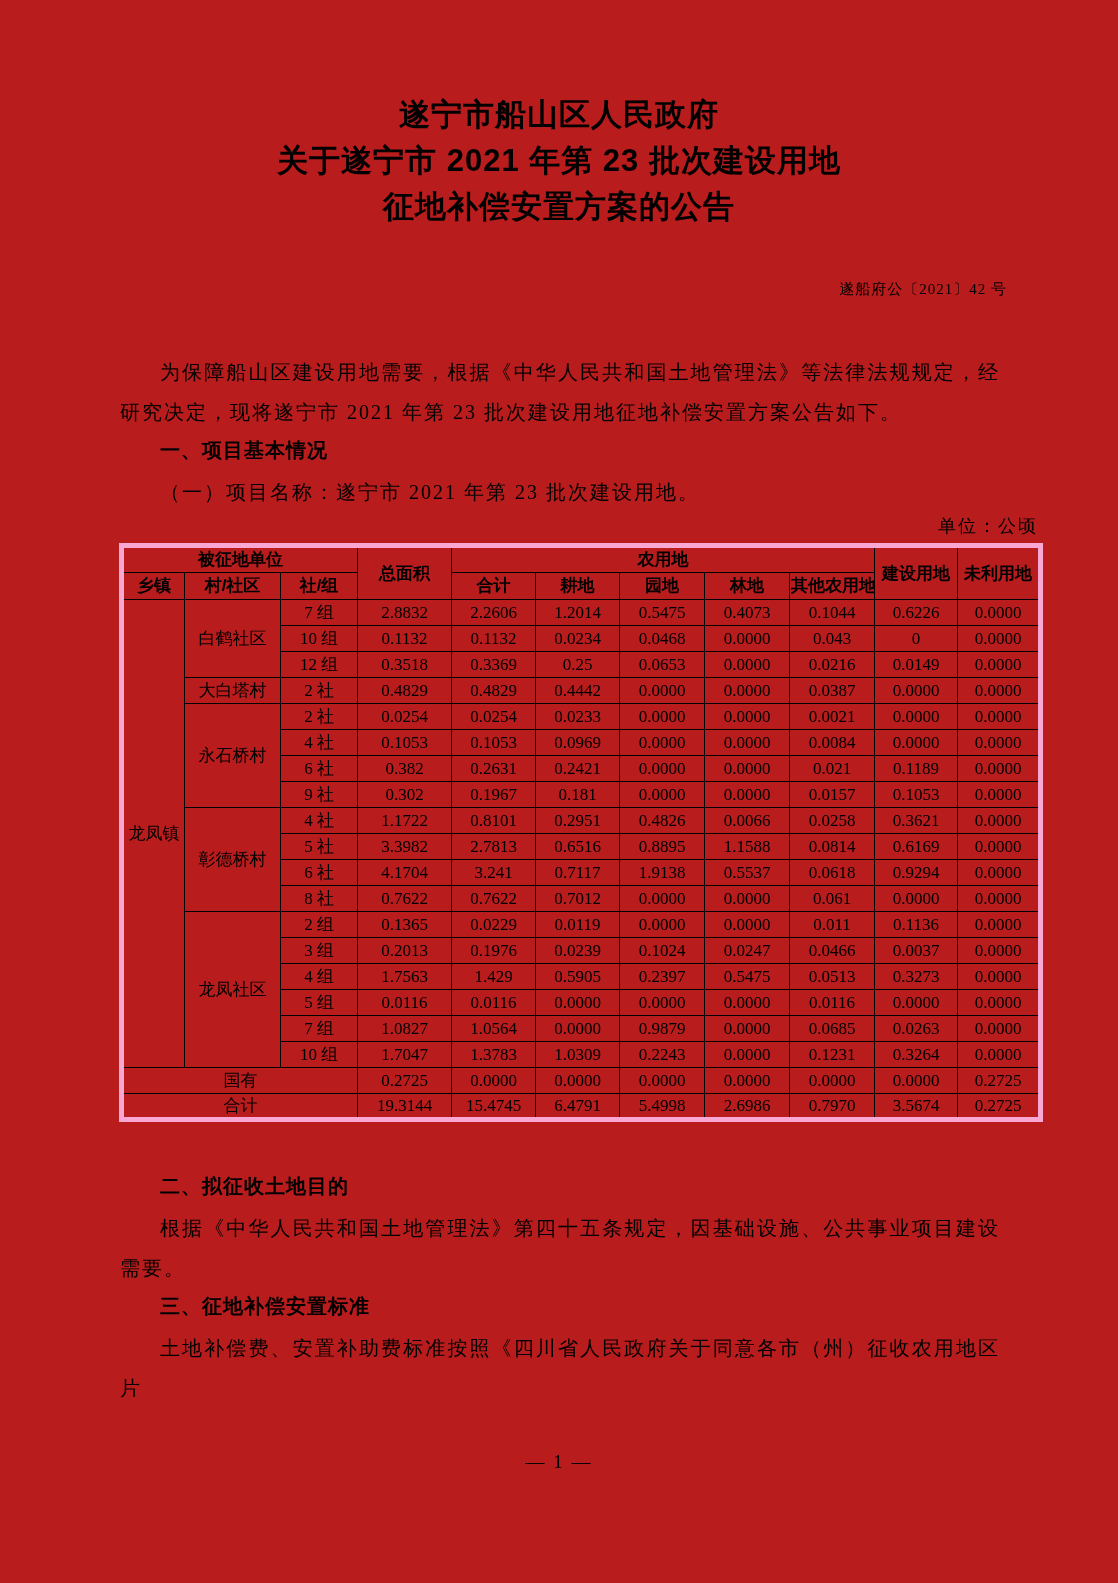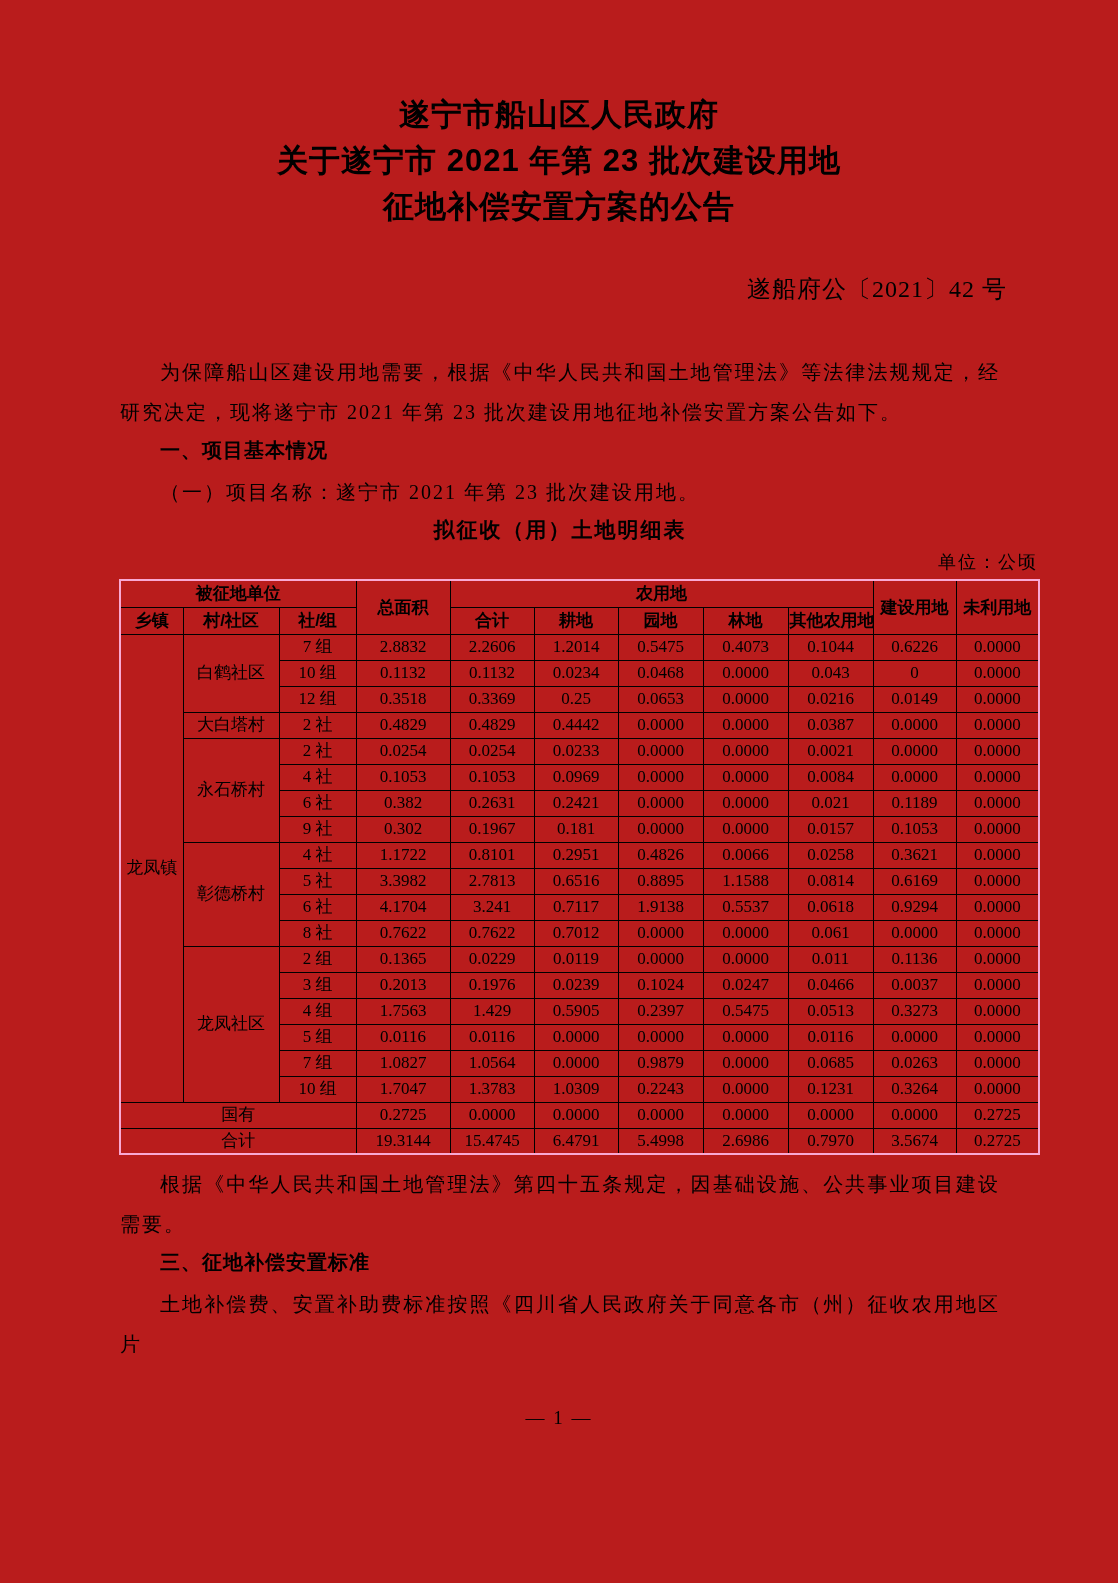--- a/index.html
+++ b/index.html
@@ -19,21 +19,21 @@
     font-family:"Liberation Sans","DejaVu Sans",sans-serif;
     font-weight:bold;
     font-size:31px;
     line-height:46px;
     letter-spacing:1px;
   }
   .doc-number {
     margin-top:44px;
     padding-right:111px;
     text-align:right;
-    font-size:24px;
+    font-size:15px;
     line-height:30px;
     letter-spacing:1px;
   }
   .content {
     margin:48px 118px 0 120px;
     font-size:20px;
     line-height:40px;
     letter-spacing:2px;
   }
   .content p { margin:0; text-indent:2em; text-align:justify; }
@@ -58,22 +58,22 @@
     text-indent:0;
     margin-right:-38px;
     font-size:18px;
     line-height:28px;
     letter-spacing:2px;
   }
   table.land-table {
     border-collapse:collapse;
     table-layout:fixed;
     width:919px;
-    margin:3px 0 9px -1px;
-    border:2px solid #f9a8d4;
+    margin:3px 0 0 -1px;
+    border:5px solid #f9a8d4;
     letter-spacing:0;
   }
   table.land-table th, table.land-table td {
     border:1px solid #000;
     text-align:center;
     vertical-align:middle;
     padding:0 1px;
     font-size:17px;
     line-height:1.25;
     overflow:hidden;
@@ -107,21 +107,20 @@
 
   <div class="doc-number">遂船府公〔2021〕42 号</div>
 
   <div class="content">
 
     <p>为保障船山区建设用地需要，根据《中华人民共和国土地管理法》等法律法规规定，经研究决定，现将遂宁市 2021 年第 23 批次建设用地征地补偿安置方案公告如下。</p>
 
     <p class="heading">一、项目基本情况</p>
     <p>（一）项目名称：遂宁市 2021 年第 23 批次建设用地。</p>
 
-    <div class="table-title">拟征收（用）土地明细表</div>
     <div class="unit-note">单位：公顷</div>
 
     <table class="land-table">
       <colgroup>
         <col style="width:63px">
           <col style="width:96px">
           <col style="width:77px">
         <col style="width:94px">
           <col style="width:84px">
           <col style="width:84px">
@@ -373,20 +372,21 @@
             <td>6.4791</td>
             <td>5.4998</td>
             <td>2.6986</td>
             <td>0.7970</td>
             <td>3.5674</td>
             <td>0.2725</td>
           </tr>
         </tbody>
     </table>
 
+    <p class="heading" style="margin-top:46px">二、拟征收土地目的</p>
     <p>根据《中华人民共和国土地管理法》第四十五条规定，因基础设施、公共事业项目建设需要。</p>
 
     <p class="heading">三、征地补偿安置标准</p>
     <p>土地补偿费、安置补助费标准按照《四川省人民政府关于同意各市（州）征收农用地区片</p>
 
   </div>
 
   <div class="page-footer">— 1 —</div>
 
 </div>

